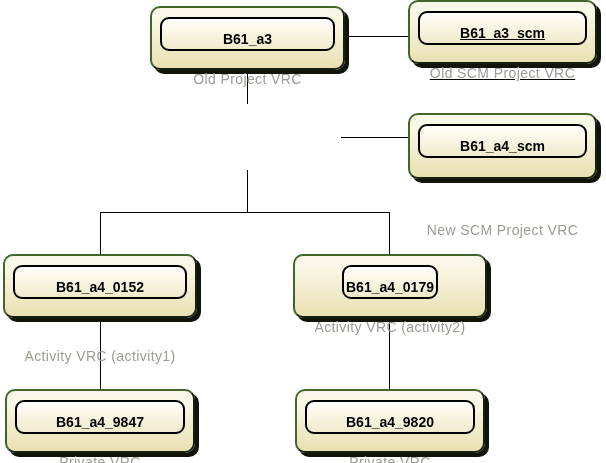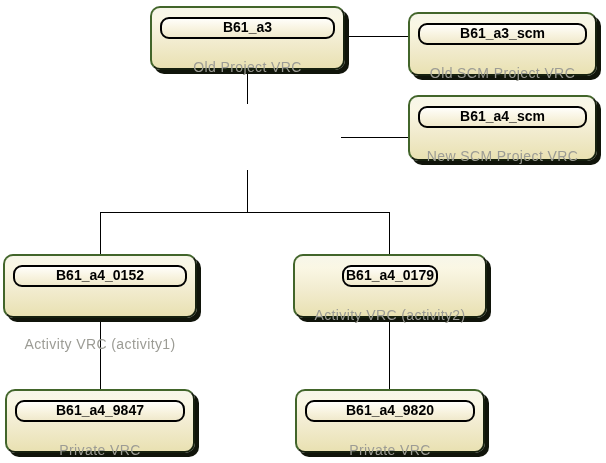--- a/index.html
+++ b/index.html
@@ -37,21 +37,21 @@
   .pill {
     box-sizing: border-box;
     border: 2px solid #000000;
     border-radius: 9px;
     background: linear-gradient(180deg, #fffefa 0%, #f7f2dd 60%, #f0e9cc 100%);
     text-align: center;
     font-weight: bold;
     font-size: 14px;
     line-height: 17px;
     color: #000000;
-    padding: 0 2px 1px 2px;
+    padding: 12px 2px 1px 2px;
     white-space: nowrap;
   }
   .subtitle {
     text-align: center;
     color: #9c9c95;
     font-size: 14px;
     letter-spacing: 0.4px;
     margin-top: 20px;
     white-space: nowrap;
   }
@@ -71,29 +71,29 @@
   <div class="connector v" style="left:100px; top:318px; height:73px;"></div>
   <div class="connector v" style="left:389px; top:318px; height:73px;"></div>
 
   <div class="node" style="left:150px; top:6px; width:195px; height:64px;">
     <div class="pill">
       <span>B61_a3</span>
     </div>
     <div class="subtitle">Old Project VRC</div>
   </div>
 
-  <div class="node" style="left:408px; top:12px; width:189px; height:64px;">
+  <div class="node" style="left:408px; top:0; width:189px; height:64px;text-decoration:underline;">
     <div class="pill">
       <span>B61_a3_scm</span>
     </div>
     <div class="subtitle">Old SCM Project VRC</div>
   </div>
 
 
-  <div class="node" style="left:408px; top:95px; width:189px; height:66px;">
+  <div class="node" style="left:408px; top:113px; width:189px; height:66px;gap:44px;">
     <div class="pill">
       <span>B61_a4_scm</span>
     </div>
     <div class="subtitle">New SCM Project VRC</div>
   </div>
 
   <div class="node" style="left:3px; top:254px; width:194px; height:64px;gap:29px;">
     <div class="pill">
       <span>B61_a4_0152</span>
     </div>

